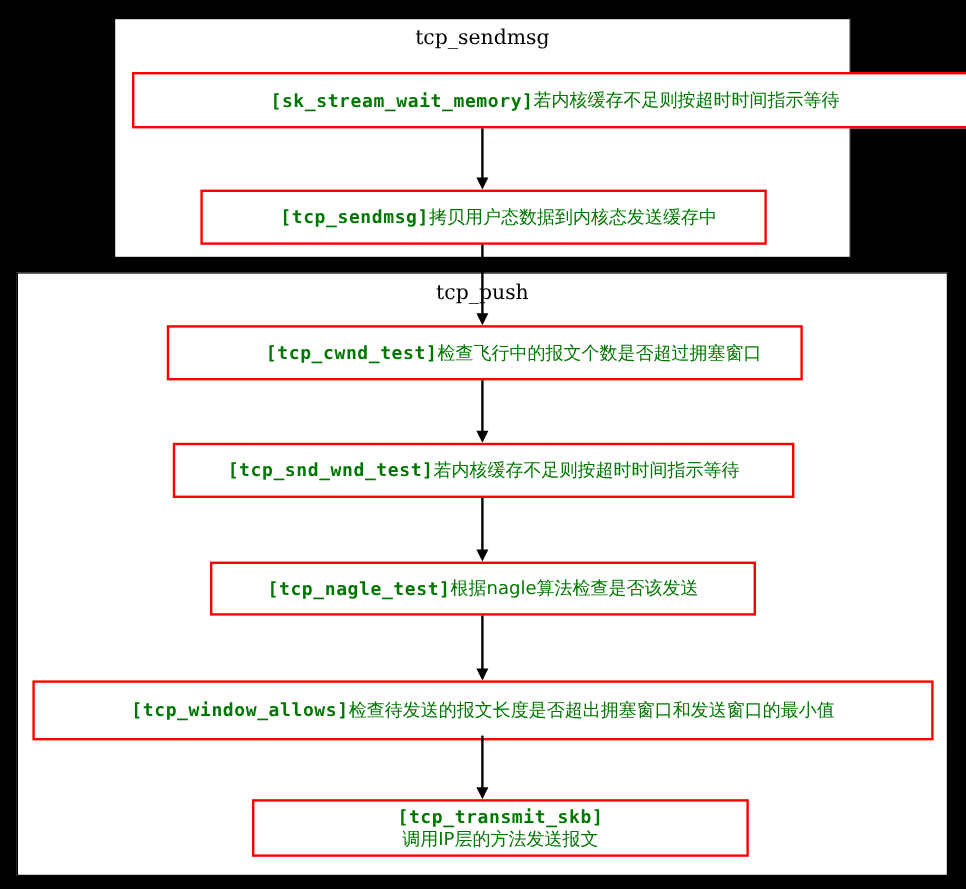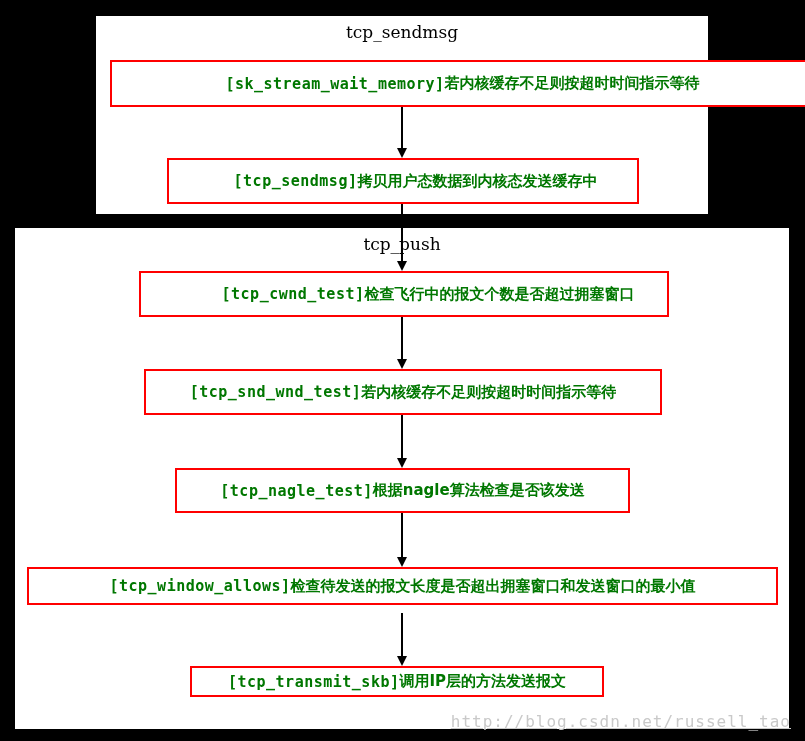--- a/index.html
+++ b/index.html
@@ -45,29 +45,29 @@
     font-size: 15px;
     color: #007700;
   }
   .node .fn {
     font-family: "DejaVu Sans Mono", "Liberation Mono", monospace;
     font-weight: bold;
     letter-spacing: 0.5px;
   }
   .node .desc {
     font-family: "DejaVu Sans", "Liberation Sans", sans-serif;
-    font-weight: bold;
+    font-weight: normal;
   }
   .n1 { left: 110px; top: 60px;  width: 705px; height: 47px; }
   .n2 { left: 167px; top: 158px; width: 472px; height: 46px; padding-left: 25px; }
   .n3 { left: 139px; top: 271px; width: 530px; height: 46px; padding-left: 48px; }
   .n4 { left: 144px; top: 369px; width: 518px; height: 46px; }
   .n5 { left: 175px; top: 468px; width: 455px; height: 45px; align-items: center; }
-  .n6 { left: 27px;  top: 567px; width: 751px; height: 38px; }
-  .n7 { left: 190px; top: 666px; width: 414px; height: 31px; }
+  .n6 { left: 27px;  top: 567px; width: 751px; height: 50px; }
+  .n7 { left: 210px; top: 666px; width: 414px; height: 48px; flex-direction: column; }
   .arrow {
     position: absolute;
     width: 2px;
     background: #000000;
   }
   .arrow::after {
     content: "";
     position: absolute;
     bottom: -2px;
     left: 50%;
@@ -143,15 +143,14 @@
       <span class="desc">调用IP层的方法发送报文</span>
   </div>
 
   <div class="arrow a1"></div>
   <div class="arrow a2"></div>
   <div class="arrow a3"></div>
   <div class="arrow a4"></div>
   <div class="arrow a5"></div>
   <div class="arrow a6"></div>
 
-  <div class="watermark">http://blog.csdn.net/russell_tao</div>
 
 </div>
 
 </body></html>

